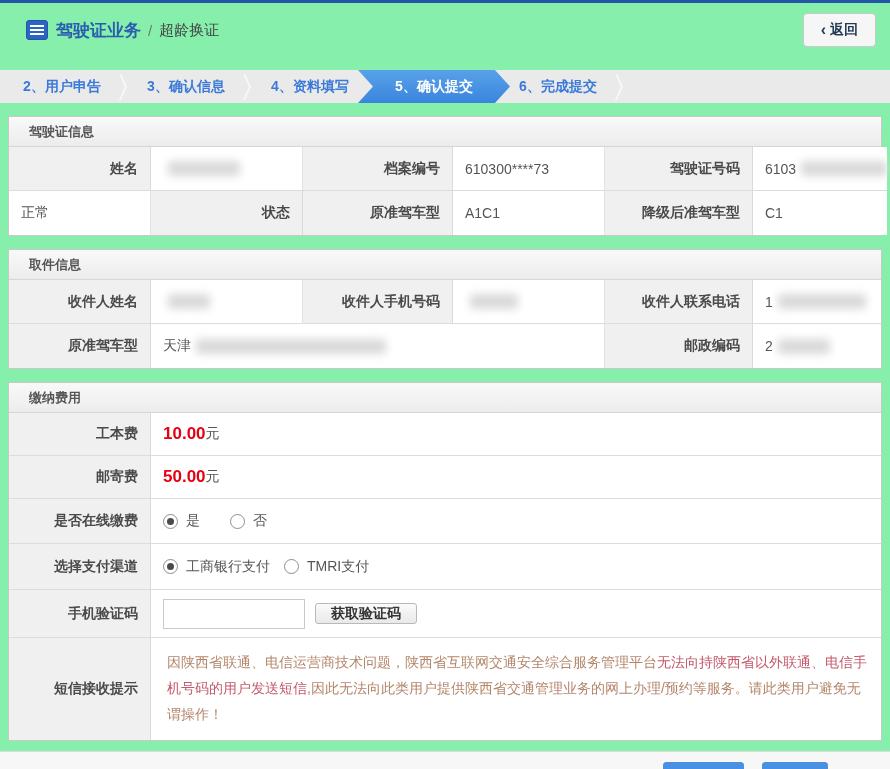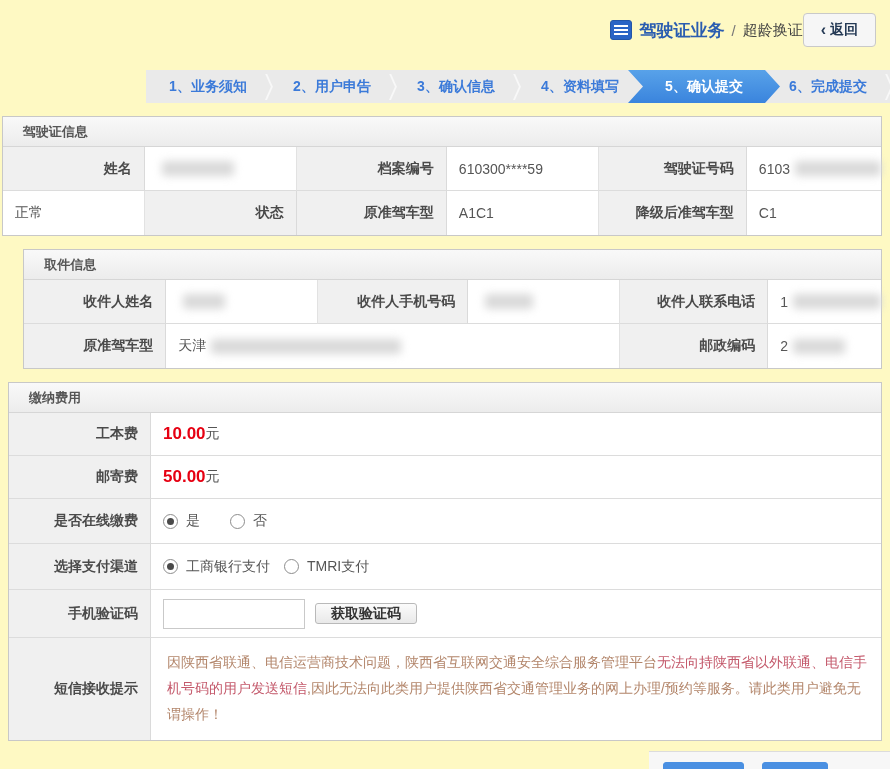--- a/index.html
+++ b/index.html
@@ -1,18 +1,18 @@
 <!DOCTYPE html>
 <html><head>
 <meta charset="utf-8">
 <style>
   * { box-sizing: border-box; margin: 0; padding: 0; }
   html,body { background:#fff; }
   body { font-family: "Liberation Sans", "DejaVu Sans", sans-serif; }
-  .page { width:890px; height:769px; position:relative; background:#fef9c3; overflow:hidden; display:flex; flex-direction:column;align-items:flex-end; }
+  .page { width:890px; height:769px; position:relative; background:#86efac; overflow:hidden; display:flex; flex-direction:column; }
 
   
   .topline { height:3px; background:#2456a8; flex:none; }
 
   
   .header { height:54px; flex:none; display:flex; align-items:center; padding:0 12px 0 26px; }
   .title-icon { width:22px; height:22px; margin-right:8px; flex:none; }
   .page-title { font-size:17px; font-weight:bold; color:#2a5db0; }
   .crumb-sep { color:#777; margin:0 7px; font-size:15px; }
   .page-subtitle { color:#444; font-size:15px; }
@@ -87,37 +87,36 @@
     <span class="page-title">驾驶证业务</span>
     <span class="crumb-sep">/</span>
     <span class="page-subtitle">超龄换证</span>
     <button class="back-btn">
       <span class="chev">‹</span>
       <span>返回</span>
     </button>
   </div>
 
   <div class="steps">
-    <div class="step">1、业务须知</div>
     <div class="step">2、用户申告</div>
     <div class="step">3、确认信息</div>
     <div class="step pre-active">4、资料填写</div>
     <div class="step active">5、确认提交</div>
     <div class="step">6、完成提交</div>
   </div>
 
   <div class="section">
     <div class="sec-head">驾驶证信息</div>
     <div class="grid">
       <div class="cell lbl bb">姓名</div>
       <div class="cell val bb">
           <span class="blur" style="width:72px"></span>
         </div>
       <div class="cell lbl bb">档案编号</div>
-      <div class="cell val bb">610300****59</div>
+      <div class="cell val bb">610300****73</div>
       <div class="cell lbl bb">驾驶证号码</div>
       <div class="cell val bb last">
         <span>6103</span>
         <span class="blur" style="width:86px"></span>
       </div>
 
       <div class="cell val">正常</div>
       <div class="cell lbl">状态</div>
       <div class="cell lbl">原准驾车型</div>
       <div class="cell val">A1C1</div>

